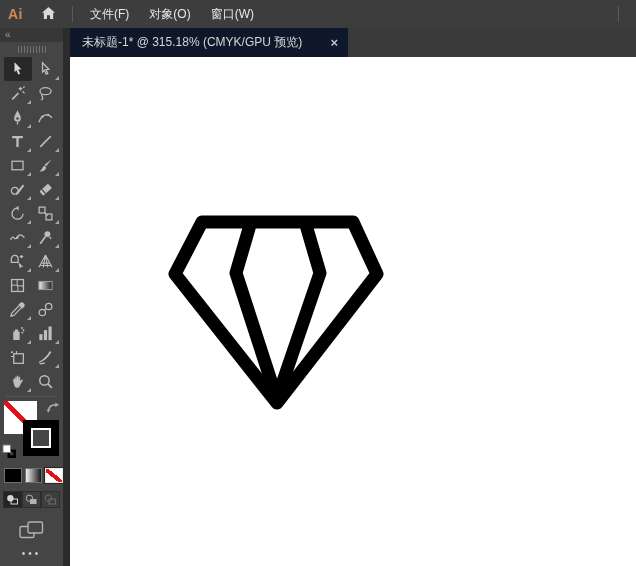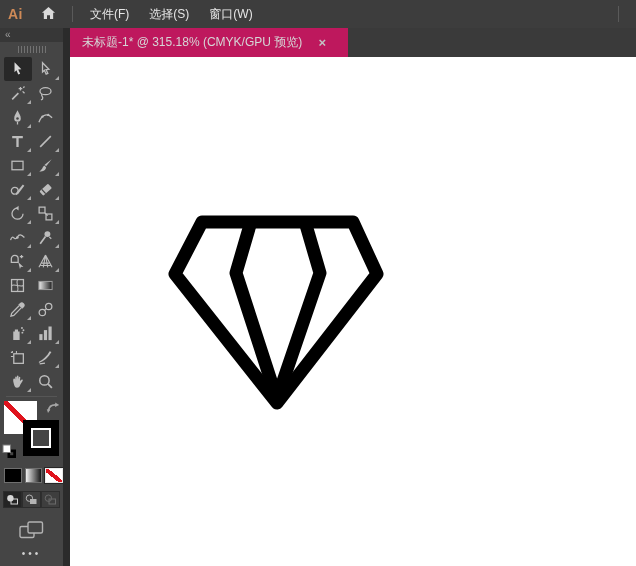--- a/index.html
+++ b/index.html
@@ -63,22 +63,22 @@
   .screen-mode { margin:13px auto 0; display:flex; }
   .edit-dots { margin-top:auto; margin-bottom:7px; text-align:center;
     color:#d2d2d2; font-size:10px; letter-spacing:3px; }
 
   
   .gutter { width:7px; background:#2b2b2b; flex:0 0 7px; }
 
   
   .doc-area { flex:1; display:flex; flex-direction:column; min-width:0; }
   .tabbar { height:29px; background:#3a3a3a; display:flex; flex:0 0 29px; }
-  .tab { width:278px; background:#be185d; color:#d6d6d6; font-size:12px;
-    display:flex; align-items:center; padding:0 22px 0 12px; white-space:nowrap; overflow:hidden; }
+  .tab { width:278px; background:#0f172a; color:#d6d6d6; font-size:12px;
+    display:flex; align-items:center; padding:0 10px 0 12px; white-space:nowrap; overflow:hidden; }
   .tab-title { overflow:hidden; text-overflow:ellipsis; }
   .tab-close { margin-left:auto; color:#c3c3c3; font-weight:bold; font-size:13px; padding-left:8px; }
   .canvas { flex:1; background:#fff; position:relative; }
   .artwork { position:absolute; left:0; top:0; }
 </style>
 </head>
 <body>
 
 <div class="app">
 
@@ -87,21 +87,21 @@
     <span class="home-btn">
       <span>
         <svg width="15" height="14" viewBox="0 0 16 15">
             <path d="M8 1 L15 7.2 H13 V14 H9.6 V9.8 H6.4 V14 H3 V7.2 H1 Z" fill="#dadada"></path>
           </svg>
       </span>
     </span>
     <span class="v-sep"></span>
     <div class="menu-items">
         <div class="menu-item">文件(F)</div>
-        <div class="menu-item">选择(S)</div>
+        <div class="menu-item">对象(O)</div>
         <div class="menu-item">窗口(W)</div>
       </div>
     <div class="menubar-right">
       <span class="v-sep"></span>
 
     </div>
   </div>
 
   <div class="workzone">
 

